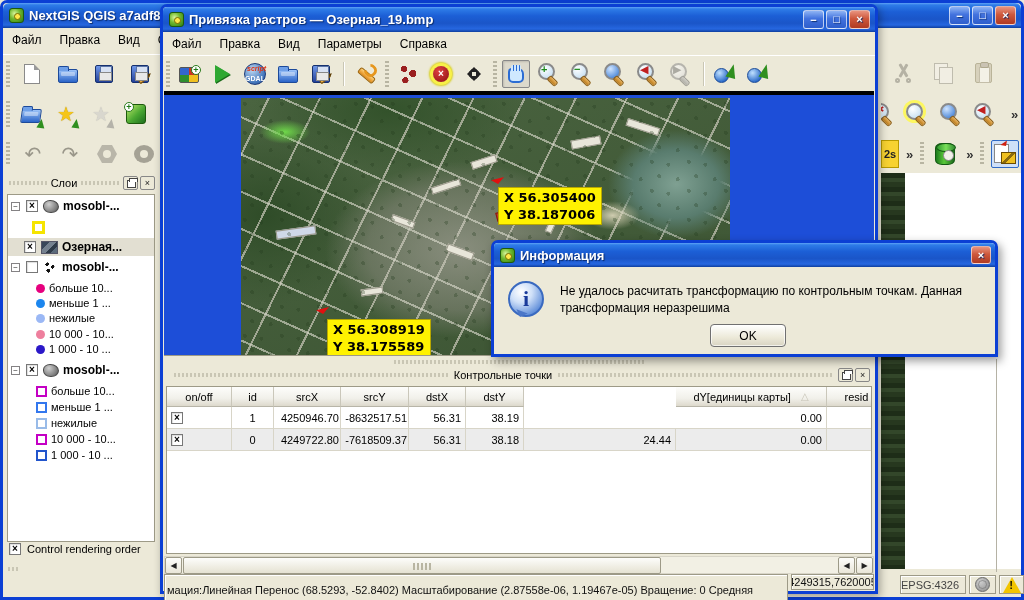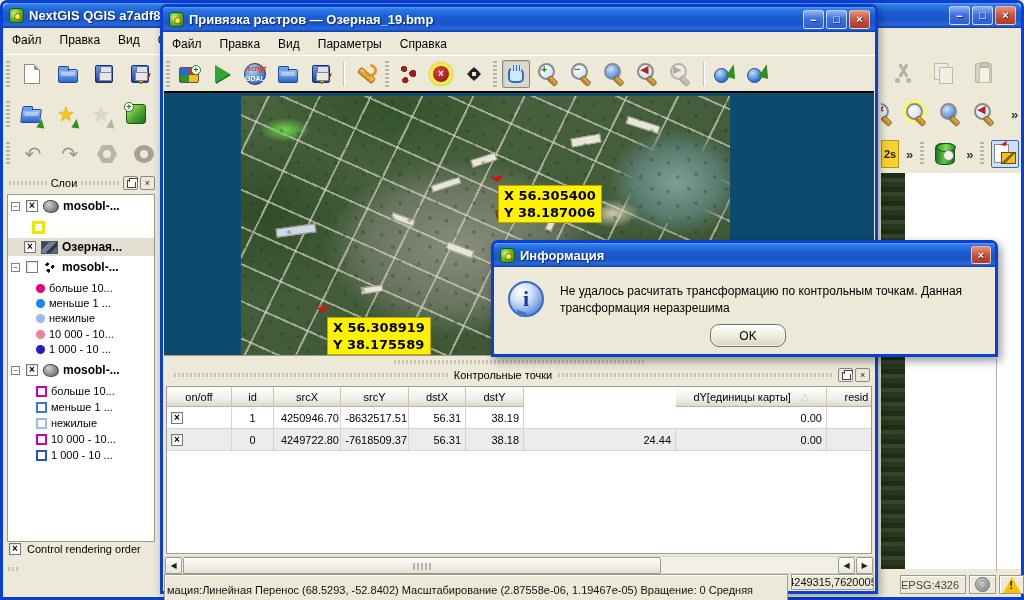--- a/index.html
+++ b/index.html
@@ -197,21 +197,21 @@
   .mapstrip{position:absolute;background:#27381f;
     background-image:repeating-linear-gradient(180deg,#1e2d18 0 5px,#33472a 5px 9px,#27381f 9px 14px),
       repeating-linear-gradient(90deg,transparent 0 6px,#00000033 6px 8px);}
 
   .dlg-info-ico{width:36px;height:36px;border-radius:50%;
     background:radial-gradient(circle at 35% 28%,#ffffff,#cfe0f8 35%,#5a8ad8 80%,#2a5ab8);
     border:2px solid #3a6ac0;color:#1a3a9a;font-weight:bold;font-size:22px;font-family:"Liberation Serif",serif;
     display:flex;align-items:center;justify-content:center;position:relative;}
   .dlg-info-ico::after{content:"";position:absolute;left:4px;bottom:-8px;width:0;height:0;
     border:6px solid transparent;border-top-color:#4a76c8;transform:rotate(20deg);}
-  .xp-btn{background:linear-gradient(180deg,#ffffff,#ece9d8 60%,#d8d4c2);border:1px solid #707070;border-radius:9px;
+  .xp-btn{background:linear-gradient(180deg,#ffffff,#ece9d8 60%,#d8d4c2);border:1px solid #707070;border-radius:4px;
     font-size:12px;color:#000;display:flex;align-items:center;justify-content:center;box-shadow:inset 0 0 0 1px #fffa;}
   .warn-tri{width:0;height:0;border-left:9px solid transparent;border-right:9px solid transparent;border-bottom:16px solid #f2c500;position:relative;}
   .warn-tri::before{content:"!";position:absolute;left:-2px;top:3px;font-size:10px;font-weight:bold;color:#000;}
   .globe-btn{width:15px;height:15px;border-radius:50%;background:radial-gradient(circle at 35% 30%,#cfcfcf,#8a8a8a);
     border:1px solid #6a6a6a;position:relative;}
   .globe-btn::after{content:"";position:absolute;inset:2px;border-radius:50%;border:1px solid #6a6a6a88;}
 </style>
 </head>
 <body>
 
@@ -546,21 +546,21 @@
         </span>
       <span class="sep"></span>
       <span class="tool">
           <span class="globe-link"></span>
         </span>
       <span class="tool">
           <span class="globe-link"></span>
         </span>
     </div>
 
-    <div style="position:absolute;left:1px;top:84px;width:710px;height:264px;background:#0c4a6e;border-top:2px solid #000000;overflow:hidden;">
+    <div style="position:absolute;left:1px;top:84px;width:710px;height:264px;background:#1d4ed8;border-top:4px solid #000000;overflow:hidden;">
       <div class="photo" style="left:77px;top:3px;width:489px;height:261px;">
         <div class="bld" style="left:230px;top:60px;width:26px;height:8px;transform:rotate(-18deg);"></div>
         <div class="bld" style="left:190px;top:85px;width:30px;height:7px;transform:rotate(-18deg);"></div>
         <div class="bld" style="left:150px;top:120px;width:24px;height:7px;transform:rotate(20deg);"></div>
         <div class="bld" style="left:205px;top:150px;width:28px;height:8px;transform:rotate(20deg);"></div>
         <div class="bld" style="left:250px;top:185px;width:26px;height:7px;transform:rotate(20deg);"></div>
         <div class="bld" style="left:120px;top:190px;width:22px;height:7px;transform:rotate(-8deg);"></div>
         <div class="bld" style="left:300px;top:120px;width:24px;height:7px;transform:rotate(-65deg);"></div>
         <div class="bld" style="left:330px;top:40px;width:30px;height:9px;transform:rotate(-10deg);"></div>
         <div class="bld" style="left:385px;top:25px;width:34px;height:8px;transform:rotate(18deg);"></div>

